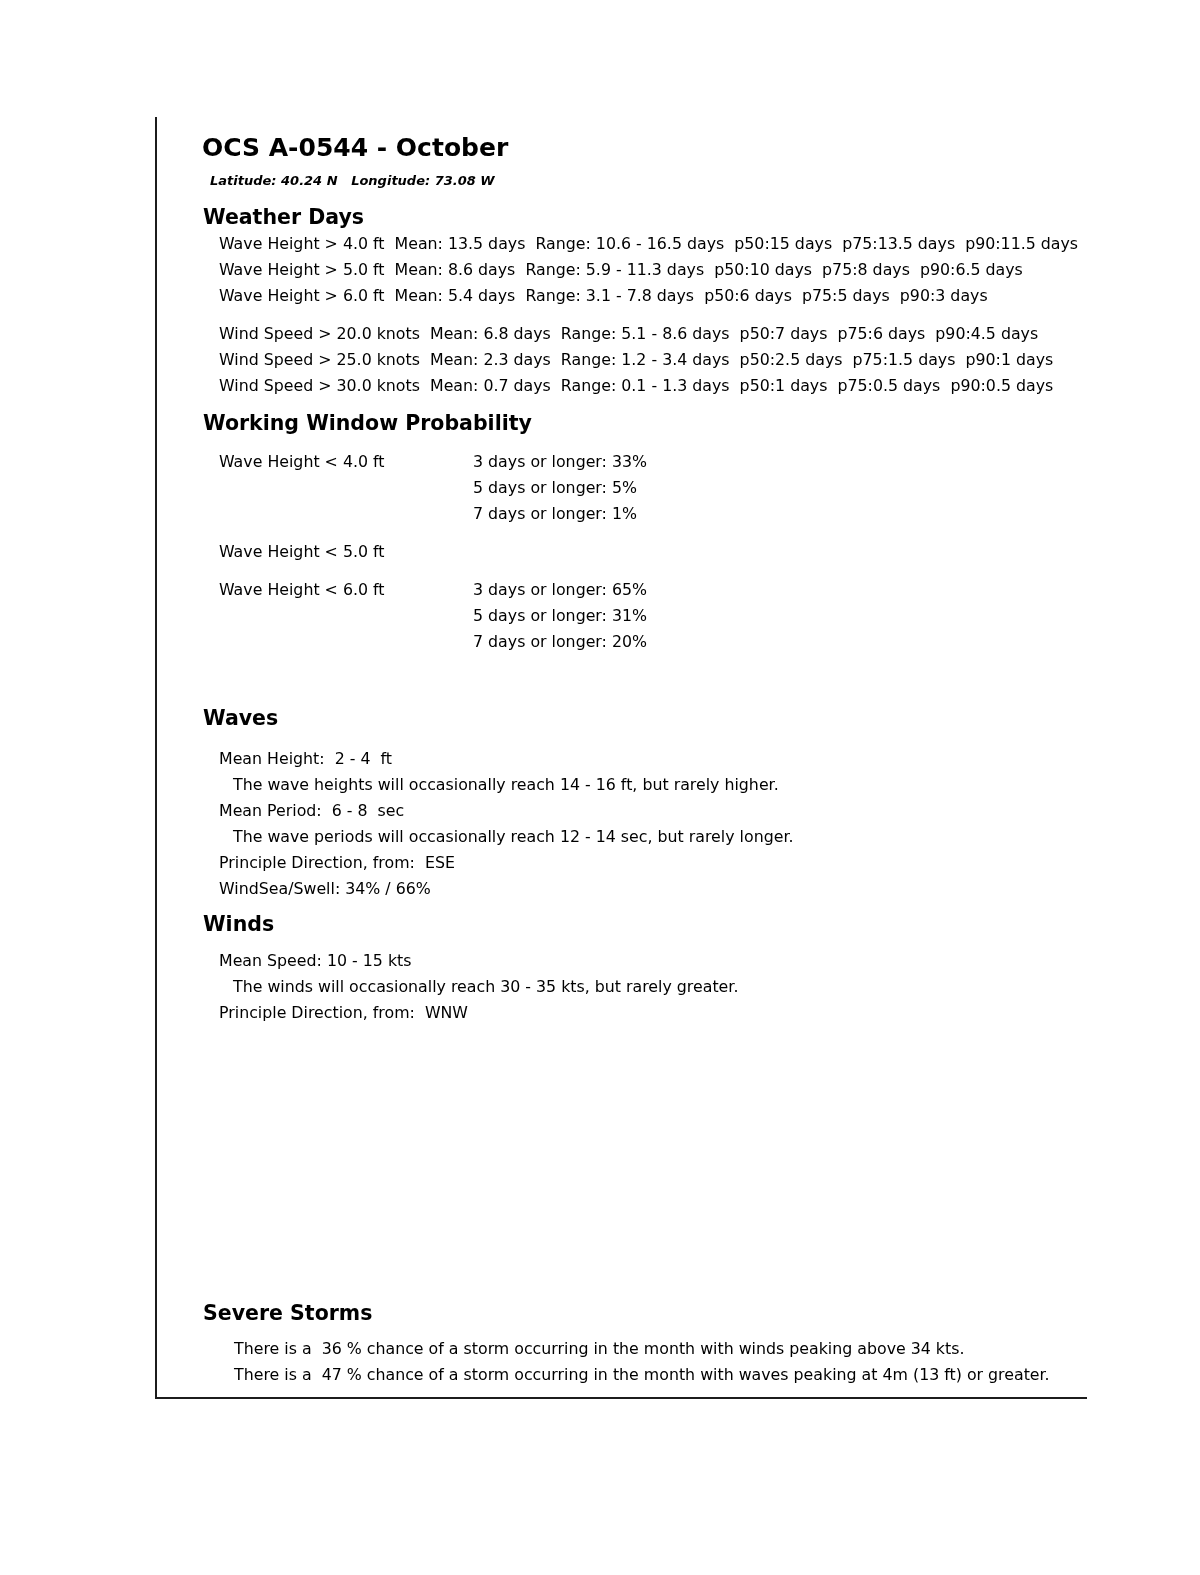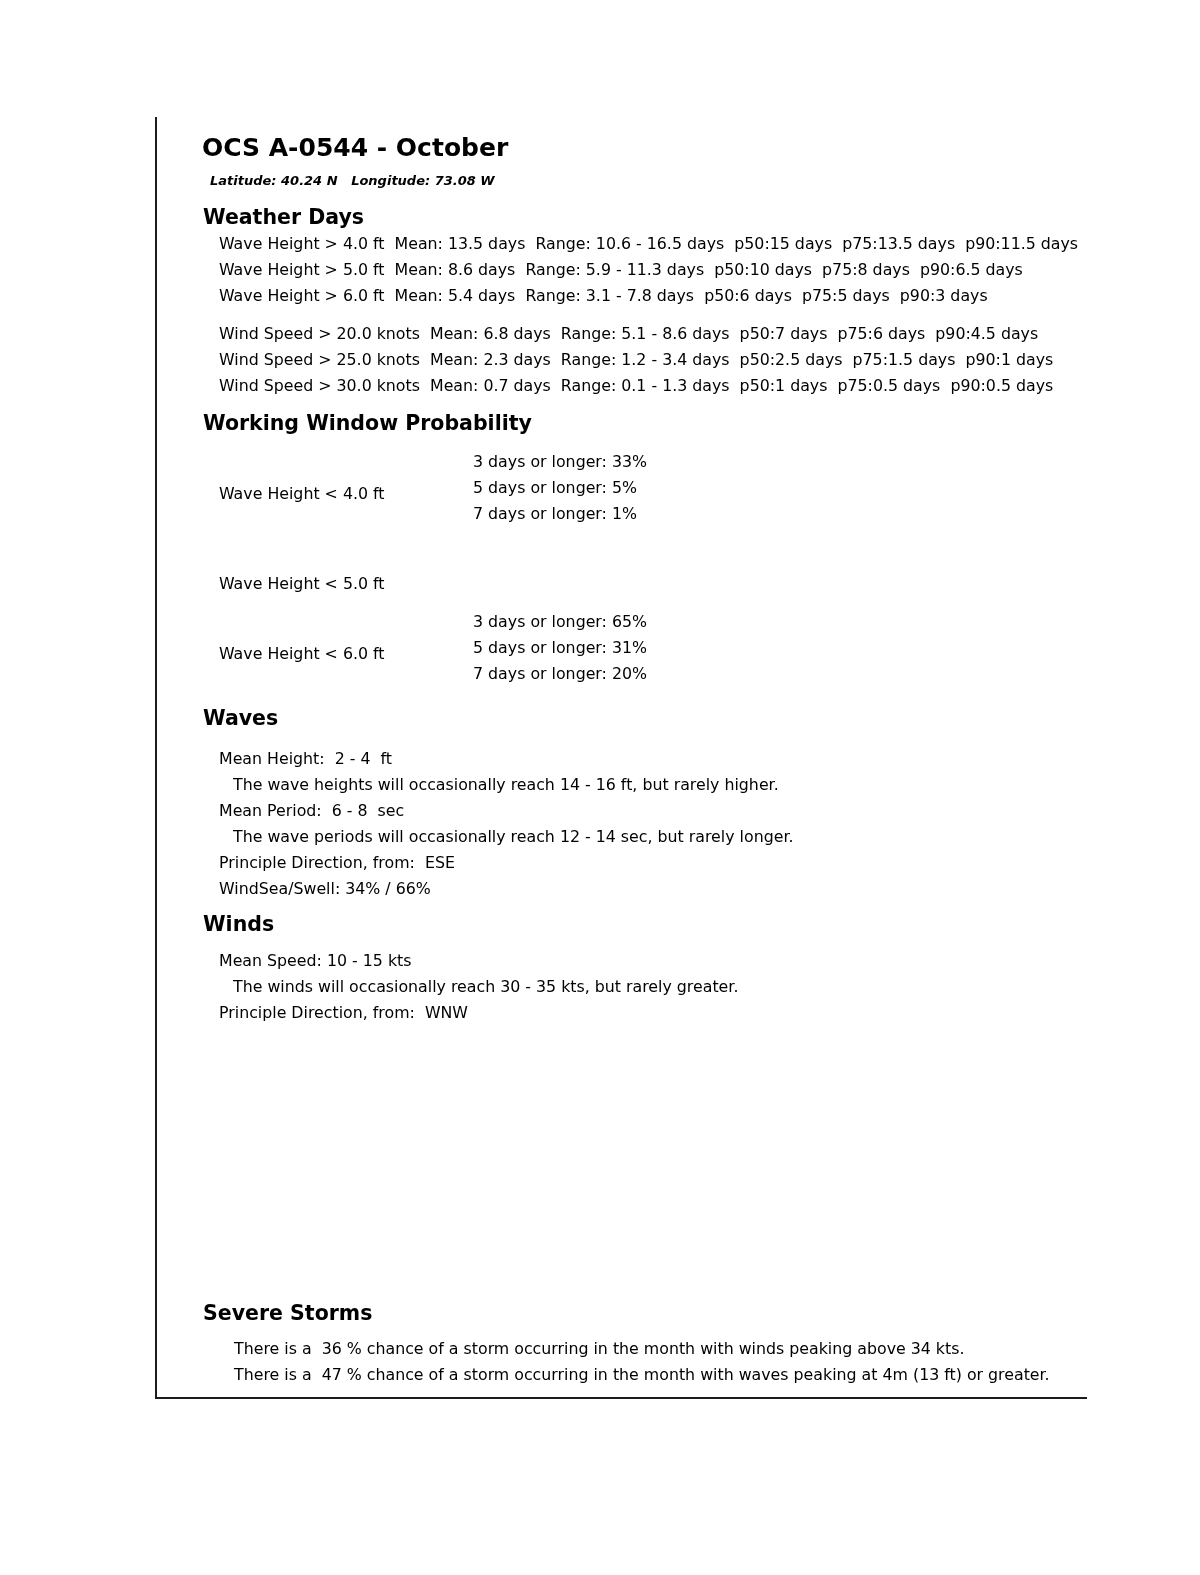--- a/index.html
+++ b/index.html
@@ -44,21 +44,21 @@
   #h-winds    { top: 912px; }
   #h-storms   { top: 1301px; }
 
   .body-text { font-size: 15.8px; line-height: 26px; }
 
   #weather-rows   { left: 219px; top: 231px; }
   #weather-rows .group-gap { height: 12px; }
 
   #window-rows { left: 219px; top: 449px; }
   .window-group { display: flex; margin-bottom: 12px; }
-  .window-label { width: 254px; flex: 0 0 254px; margin-top: 32px; }
+  .window-label { width: 254px; flex: 0 0 254px; }
   .window-lines { }
 
   #waves-rows  { left: 219px; top: 746px; }
   #winds-rows  { left: 219px; top: 948px; }
   #storm-rows  { left: 234px; top: 1336px; }
 
   .indent { padding-left: 14px; }
 </style>
 </head>
 <body>

